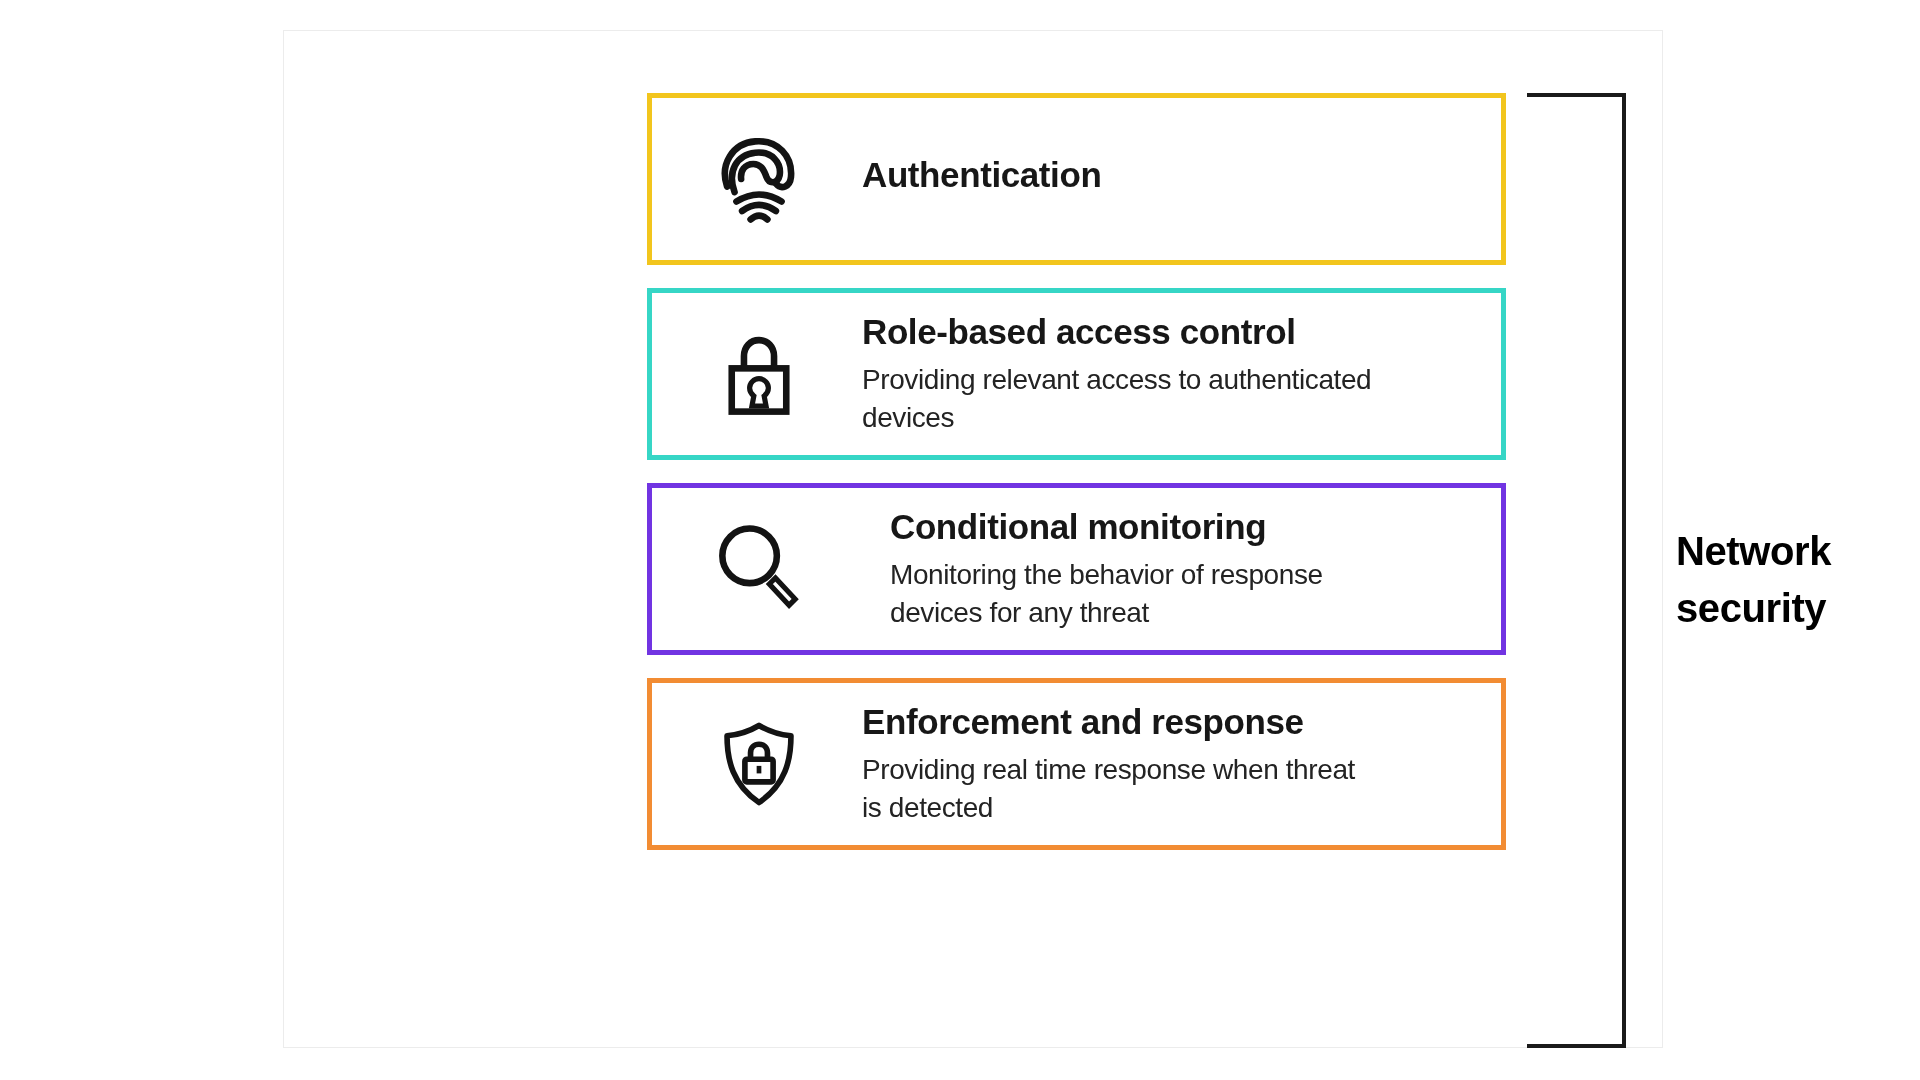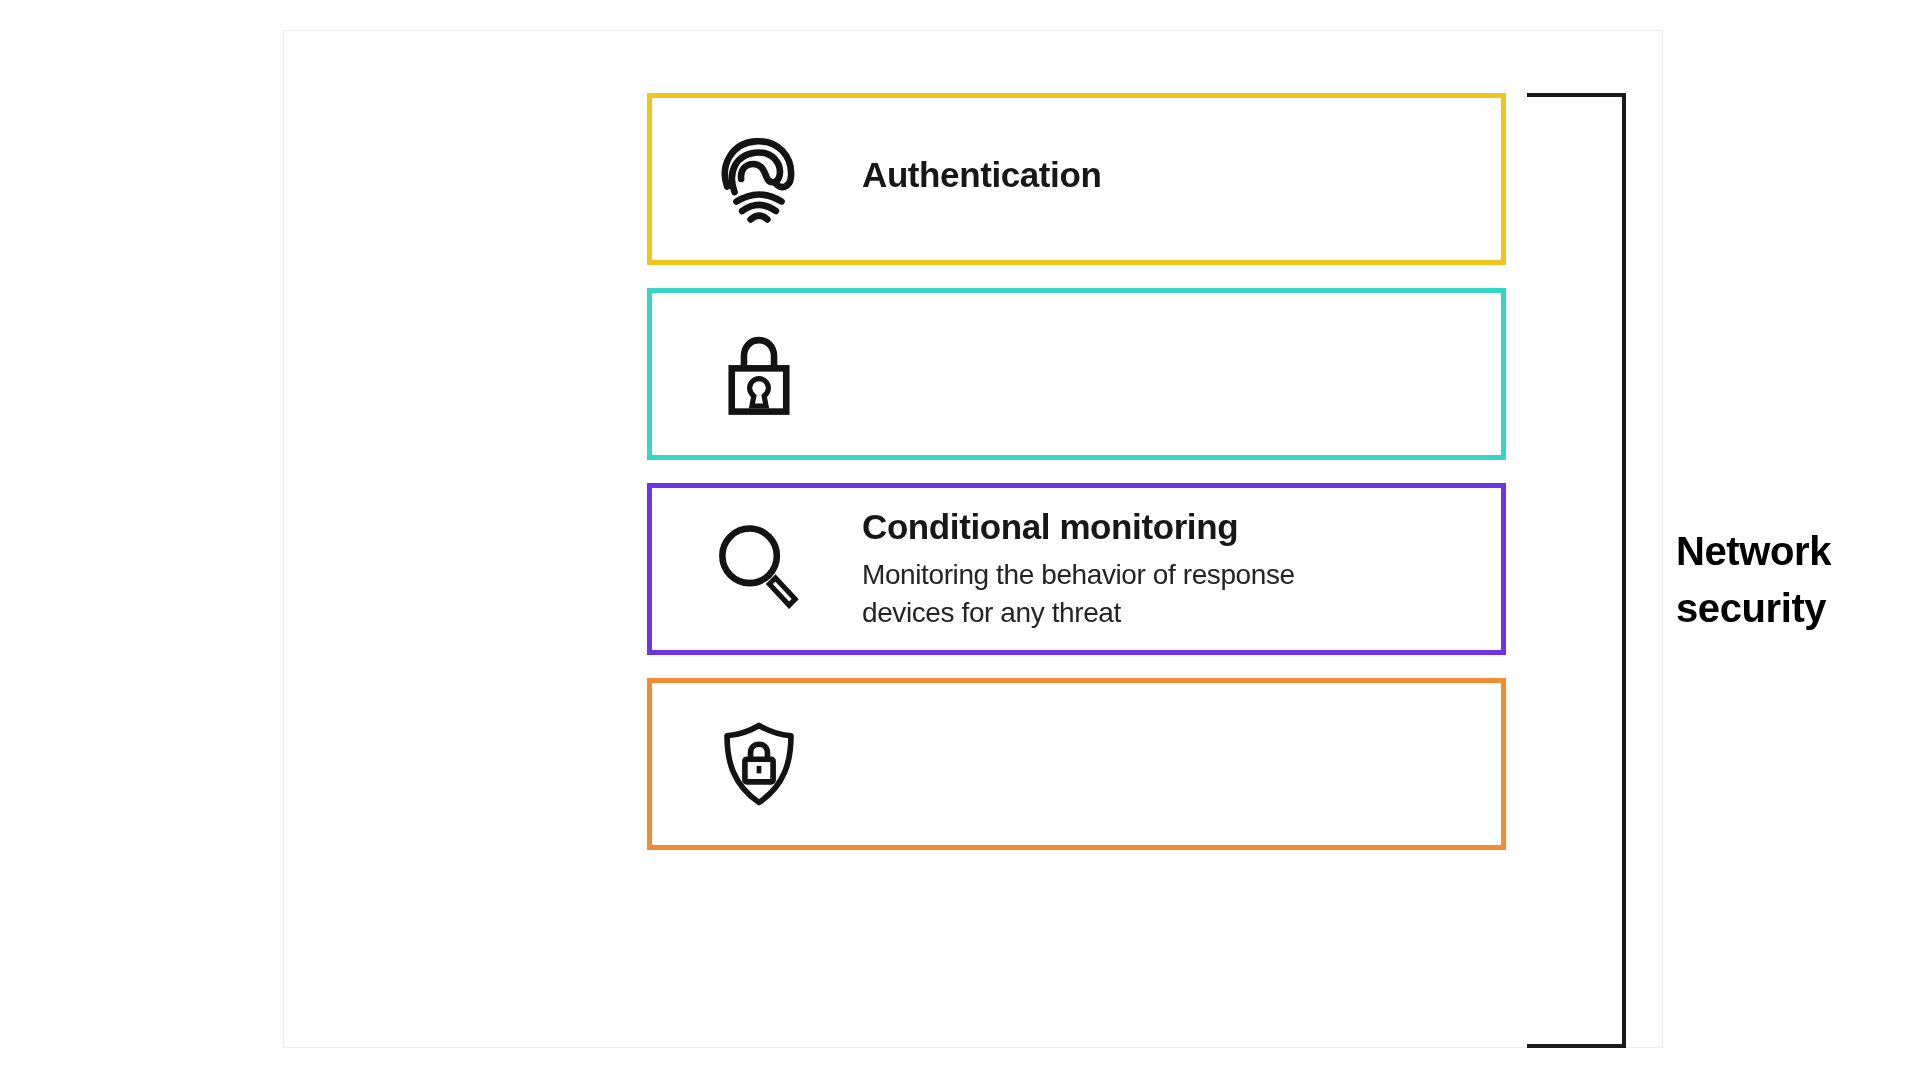--- a/index.html
+++ b/index.html
@@ -100,23 +100,28 @@
       </div>
 
       <div class="row" style="border-color: rgb(54, 214, 198);">
         <div class="icon-wrap">
           <svg viewBox="0 0 100 100">
             <rect class="ic" x="21" y="44" width="58" height="46" stroke-width="7"></rect>
             <path class="ic" d="M34 44 V 31 C 34 21 41 14 50 14 C 59 14 66 21 66 31 V 44" stroke-width="7"></path>
             <path class="ic" d="M50 55 C 55.5 55 60 59.5 60 65 C 60 68.5 58 71.5 55.5 73.5 L 57.5 84 L 42.5 84 L 44.5 73.5 C 42 71.5 40 68.5 40 65 C 40 59.5 44.5 55 50 55 Z" stroke-width="5.5"></path>
           </svg>
         </div>
+        <div class="texts">
+          <div class="row-title">Role-based access control</div>
+          <div class="row-desc">Providing relevant access to authenticated
+devices</div>
+        </div>
       </div>
 
-      <div class="row" style="border-color: rgb(113, 52, 226);">
+      <div class="row" style="border-color: rgb(113, 52, 226); gap: 28px;">
         <div class="icon-wrap">
           <svg viewBox="0 0 100 100">
             <circle class="ic" cx="40" cy="36" r="29" stroke-width="7"></circle>
             <path class="ic" d="M61 66 L 67.5 59.5 L 88.5 82 L 82 88.5 Z" stroke-width="5.5" stroke-linejoin="miter"></path>
           </svg>
         </div>
         <div class="texts">
           <div class="row-title">Conditional monitoring</div>
           <div class="row-desc">Monitoring the behavior of response
 devices for any threat</div>
@@ -125,20 +130,25 @@
 
       <div class="row" style="border-color: rgb(242, 140, 51);">
         <div class="icon-wrap">
           <svg viewBox="0 0 100 100">
             <path class="ic" d="M50 9 C 60 15 73 19 84 20 C 84 46 78 72 50 91 C 22 72 16 46 16 20 C 27 19 40 15 50 9 Z" stroke-width="6" stroke-linejoin="round"></path>
             <rect class="ic" x="35" y="45" width="30" height="24" rx="2" stroke-width="6"></rect>
             <path class="ic" d="M41 45 V 38 C 41 32.5 45 29 50 29 C 55 29 59 32.5 59 38 V 45" stroke-width="6"></path>
             <path class="ic" d="M50 52 V 60" stroke-width="5"></path>
           </svg>
         </div>
+        <div class="texts">
+          <div class="row-title">Enforcement and response</div>
+          <div class="row-desc">Providing real time response when threat
+is detected</div>
+        </div>
       </div>
 
     </div>
 
     <div class="bracket"></div>
     <div class="bracket-label">Network security</div>
 
   </div>
 </div>
 

